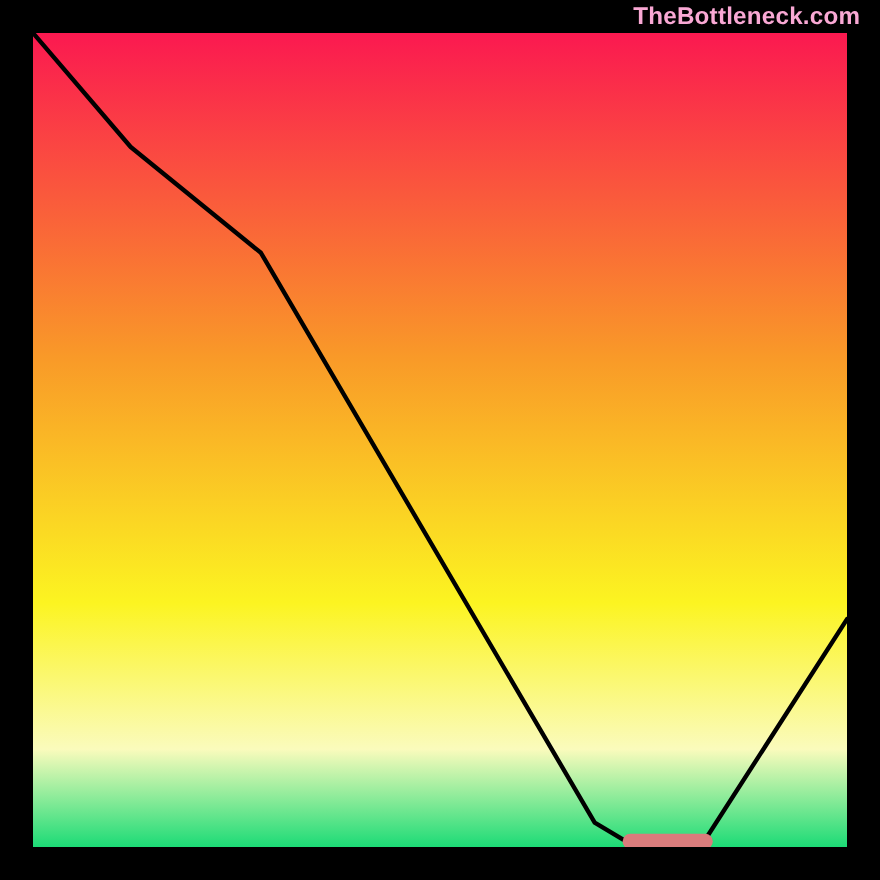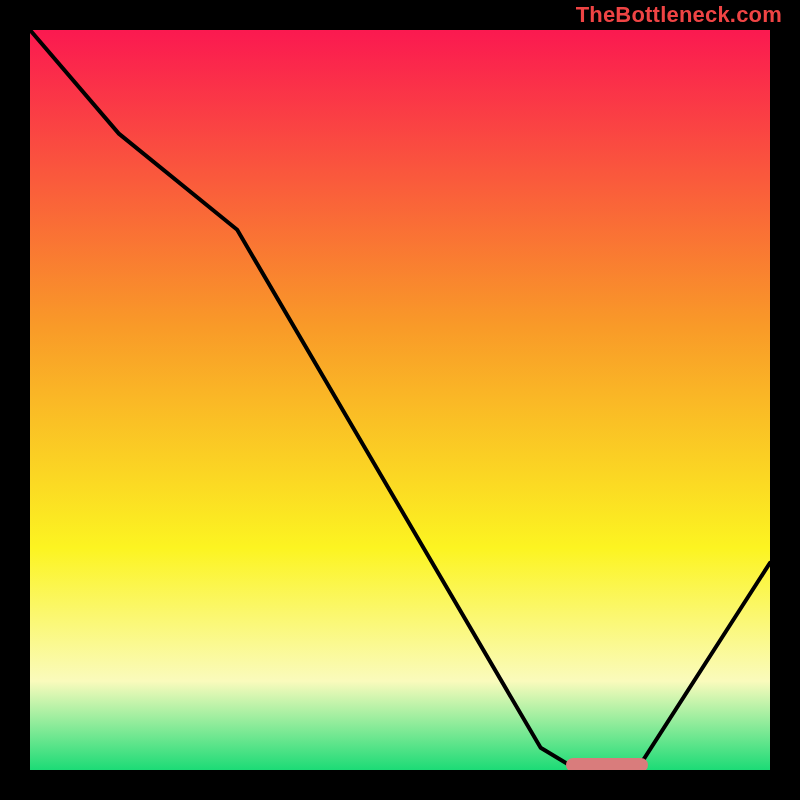--- a/index.html
+++ b/index.html
@@ -15,21 +15,21 @@
     position: absolute;
     top: 0; left: 0;
     width: 800px;
     height: 800px;
     background: #000;
   }
   .attribution {
     position: absolute;
     top: 2px;
     right: 18px;
-    color: #ef4444;
+    color: #f9a8d4;
     font-size: 22px;
     font-weight: 600;
     letter-spacing: 0.2px;
   }
   
   .plot {
     position: absolute;
     left: 28px;
     top: 28px;
     width: 744px;

